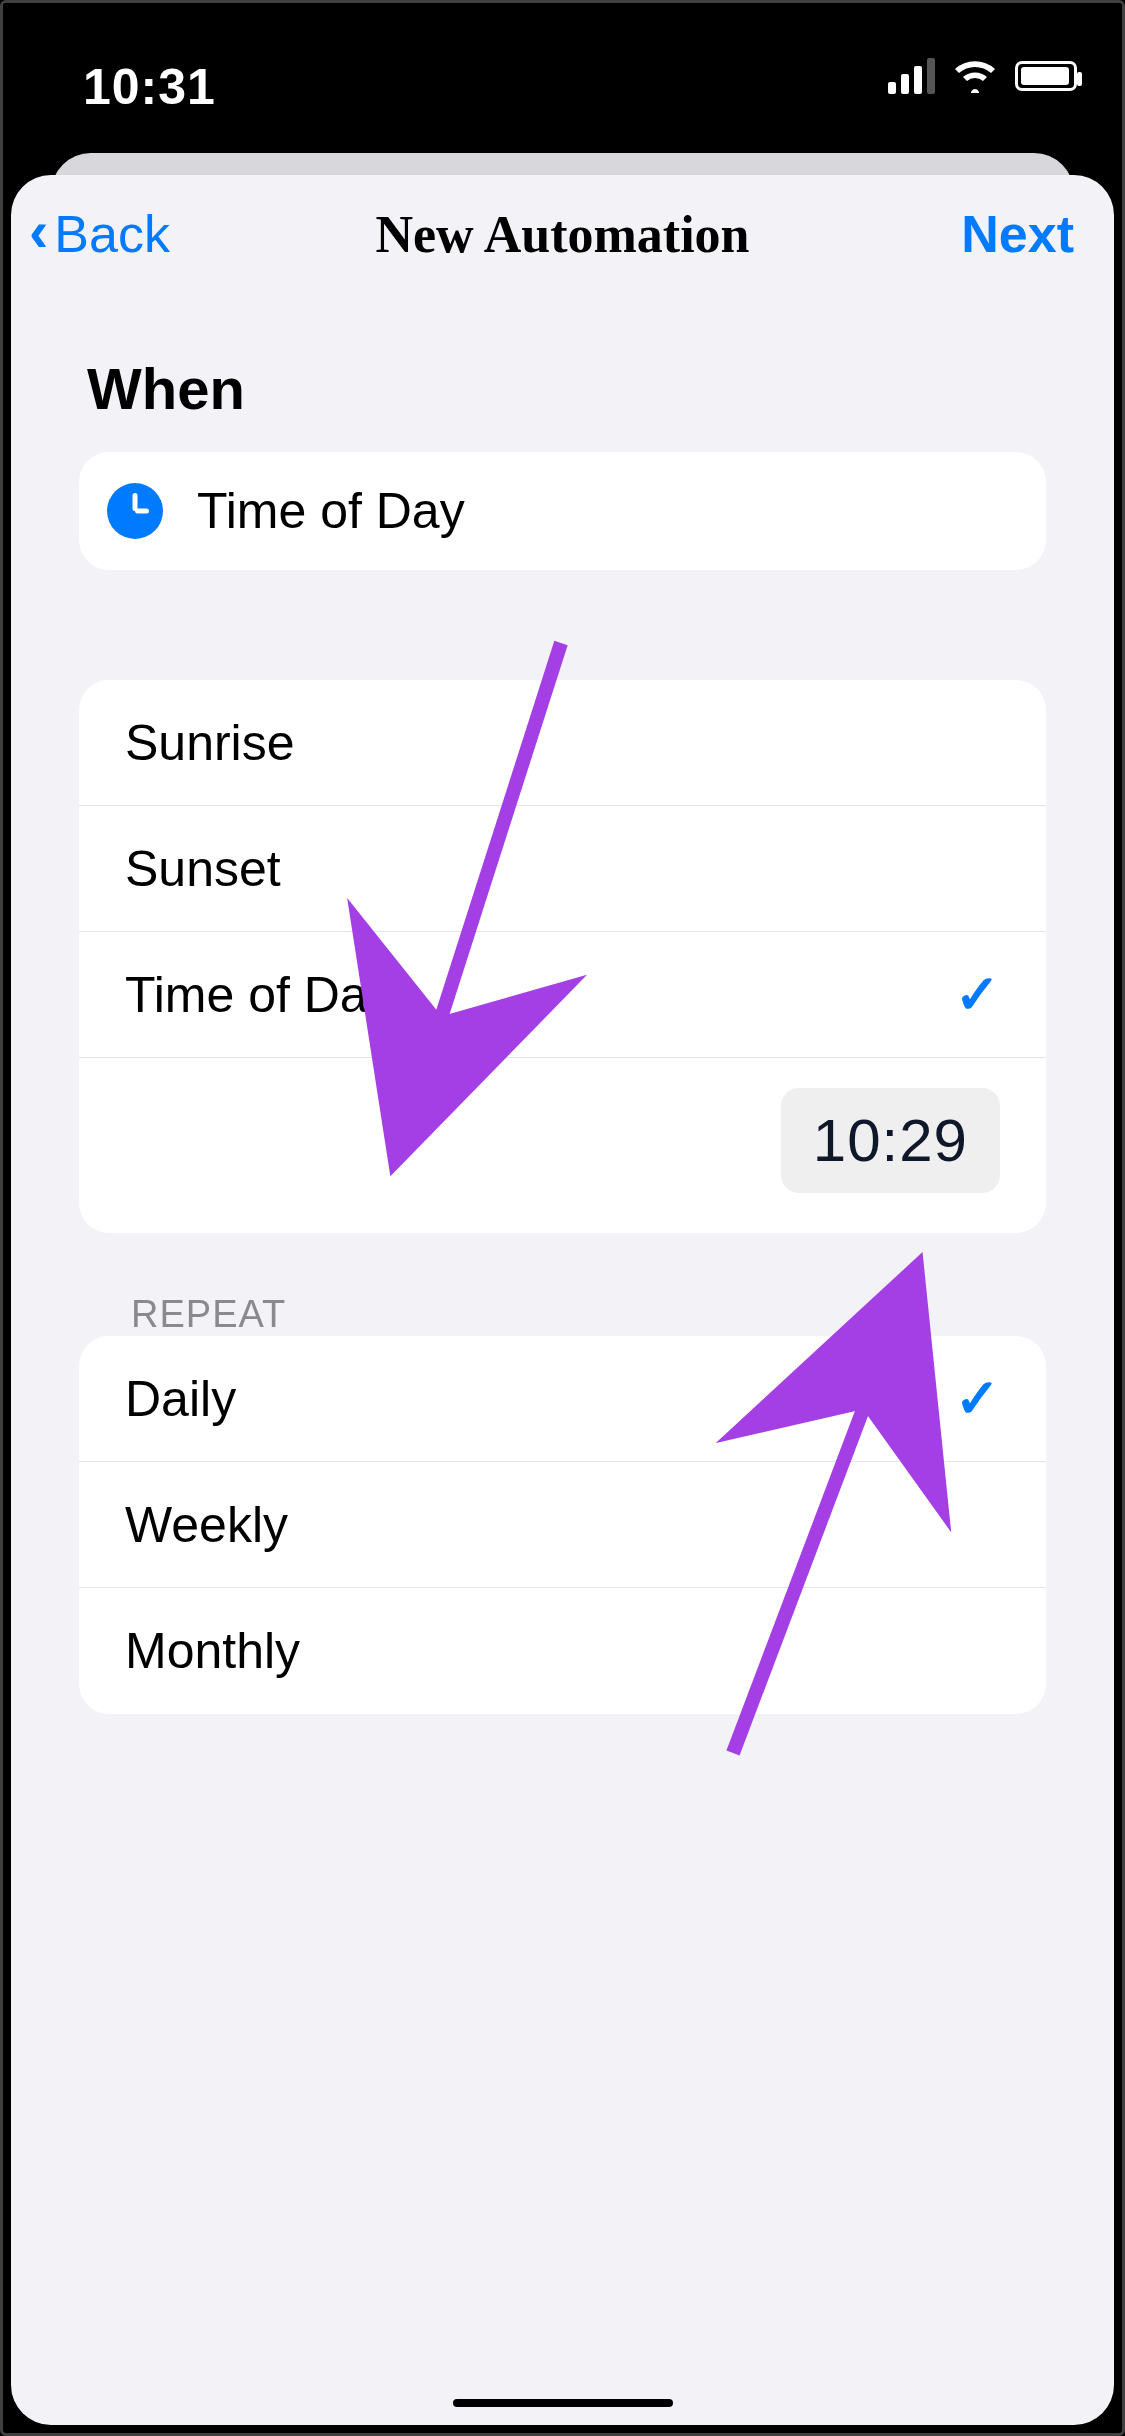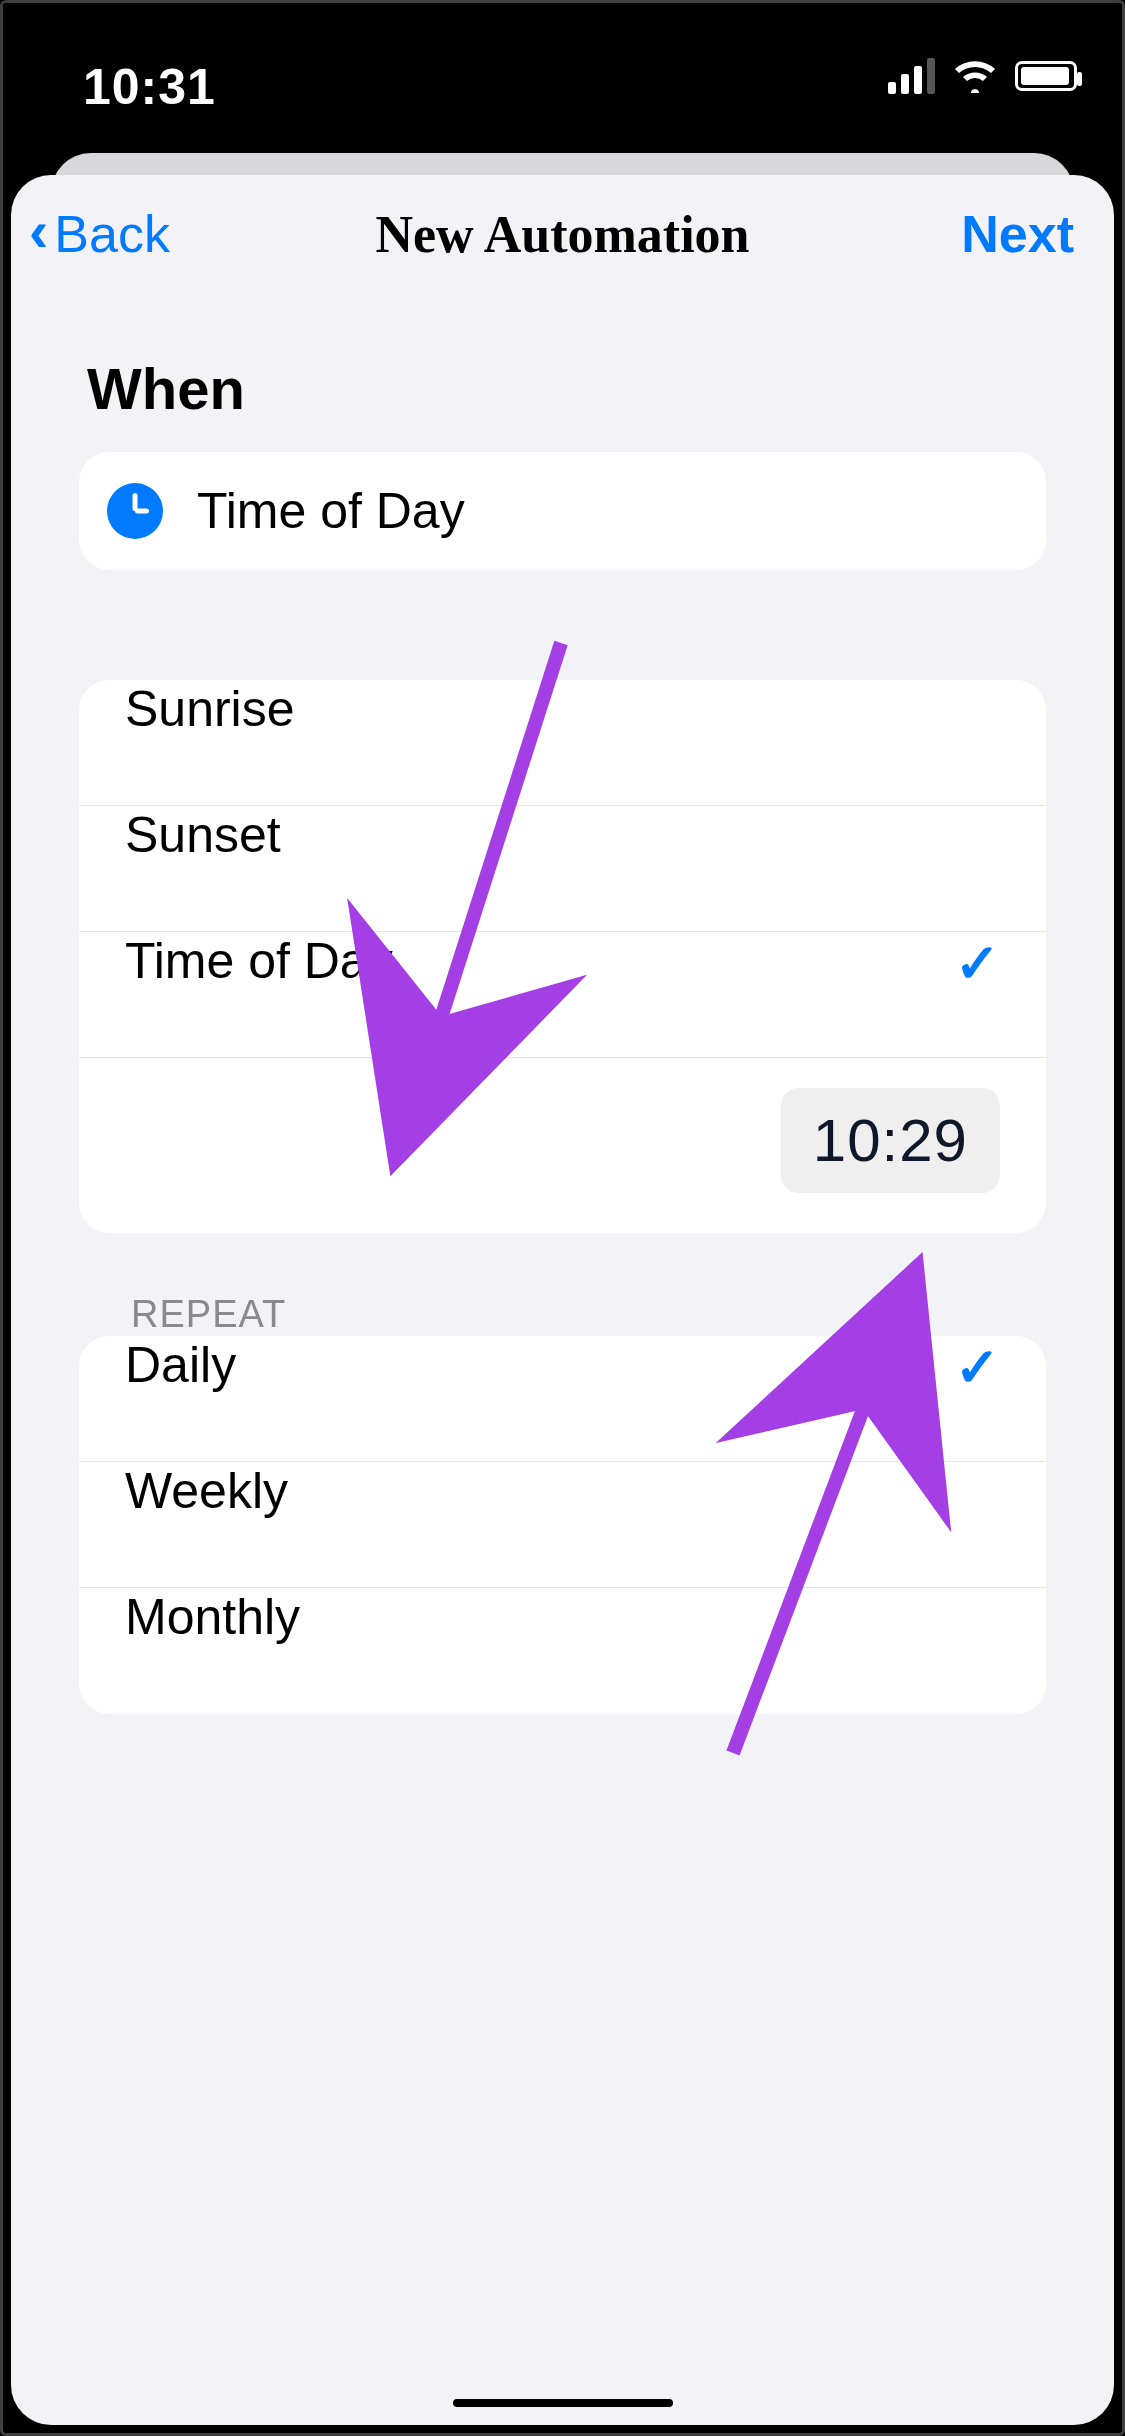--- a/index.html
+++ b/index.html
@@ -40,21 +40,21 @@
   .card { background:#fff; border-radius:30px; overflow:hidden; }
   .card.header-card { padding:30px 28px; display:flex; align-items:center; gap:34px; }
 
   .clock-icon { width:56px; height:56px; border-radius:50%; background:#007aff; position:relative; flex-shrink:0; }
   .clock-icon::before { content:""; position:absolute; left:50%; top:50%; width:5px; height:18px; background:#fff; transform:translate(-50%,-100%); border-radius:3px; }
   .clock-icon::after { content:""; position:absolute; left:50%; top:50%; width:14px; height:5px; background:#fff; transform:translate(0,-50%); border-radius:3px; }
   .header-card-label { font-size:50px; color:#000; }
 
   .gap { height:110px; }
 
-  .row { display:flex; align-items:flex-start; justify-content:space-between; padding:0 46px; height:126px; border-bottom:1px solid #e3e3e8; font-size:50px; color:#000; cursor:pointer; }
+  .row { display:flex; align-items:center; justify-content:space-between; padding:0 46px; height:126px; border-bottom:1px solid #e3e3e8; font-size:50px; color:#000; cursor:pointer; }
   .row:last-child { border-bottom:none; }
   .row .check { color:#007aff; font-size:54px; font-weight:600; }
 
   .time-row { display:flex; justify-content:flex-end; align-items:center; padding:30px 46px 40px; border-bottom:none; }
   .time-pill { background:#efeff0; border-radius:18px; padding:18px 32px; font-size:60px; color:#0f172a; letter-spacing:1px; cursor:pointer; }
 
   .group-label { font-size:38px; color:#8a8a8e; letter-spacing:1px; margin:60px 0 0 52px; }
 
   
   .arrows { position:absolute; inset:0; pointer-events:none; }

